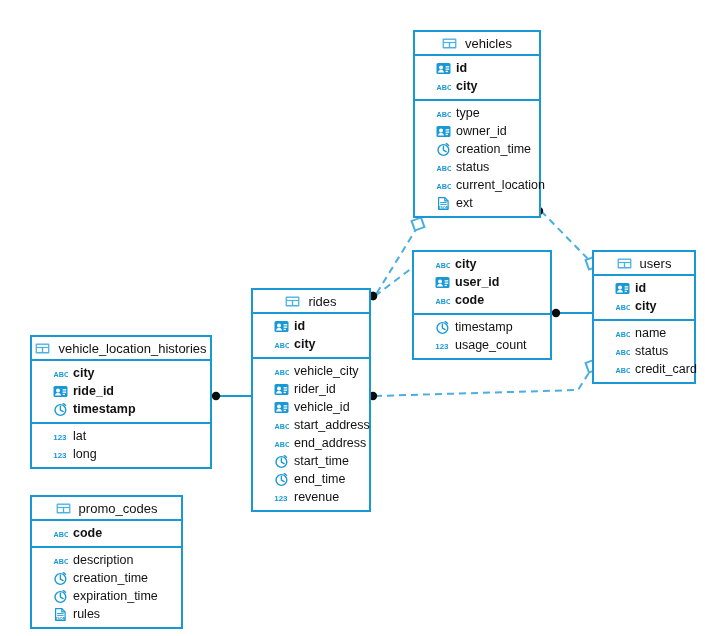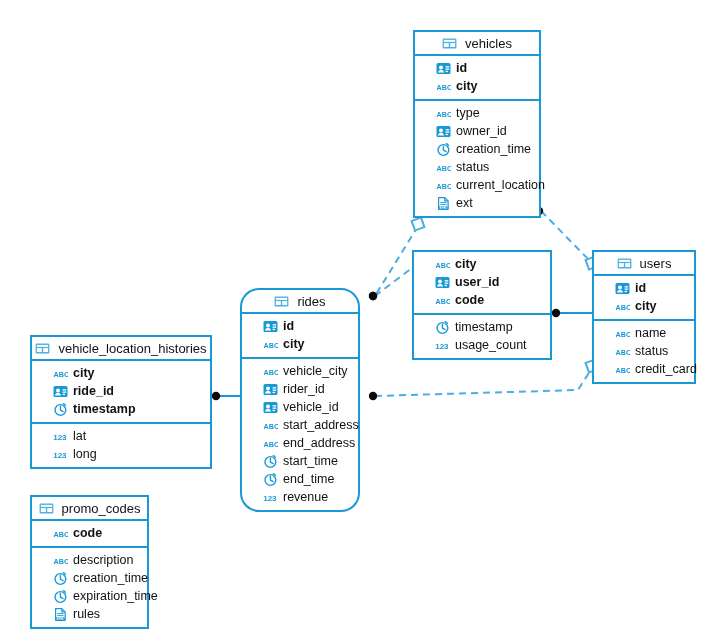--- a/index.html
+++ b/index.html
@@ -342,21 +342,21 @@
           <div class="field-row">
             <span class="icon">
     <svg width="15" height="15" viewBox="0 0 15 15">
       <text x="0.2" y="11" font-family="'Liberation Sans', sans-serif" font-size="8" font-weight="bold" fill="#1899d6">123</text>
     </svg>
   </span>
             <span class="field-name">usage_count</span>
           </div>
         </div>
       </div>
-      <div class="table-node" style="left: 240px; top: 288px; width: 120px; border-radius: 19px;">
+      <div class="table-node" style="left: 251px; top: 288px; width: 120px;">
         <div class="table-title">
           <span class="icon">
     <svg width="15" height="15" viewBox="0 0 15 15">
       <rect x="0.6" y="2.6" width="13.8" height="9.8" rx="1.2" fill="#4bb3e3"></rect>
       <rect x="1.9" y="3.9" width="11.2" height="2.0" fill="#ffffff"></rect>
       <rect x="1.9" y="7.1" width="4.9" height="3.9" fill="#ffffff"></rect>
       <rect x="8.2" y="7.1" width="4.9" height="3.9" fill="#ffffff"></rect>
     </svg>
   </span>
           <span class="table-title-text">rides</span>
@@ -522,21 +522,21 @@
           <div class="field-row">
             <span class="icon">
     <svg width="15" height="15" viewBox="0 0 15 15">
       <text x="0.2" y="11" font-family="'Liberation Sans', sans-serif" font-size="8" font-weight="bold" fill="#1899d6">123</text>
     </svg>
   </span>
             <span class="field-name">long</span>
           </div>
         </div>
       </div>
-      <div class="table-node" style="left: 30px; top: 495px; width: 119px;">
+      <div class="table-node" style="left: 30px; top: 495px; width: 153px;">
         <div class="table-title">
           <span class="icon">
     <svg width="15" height="15" viewBox="0 0 15 15">
       <rect x="0.6" y="2.6" width="13.8" height="9.8" rx="1.2" fill="#4bb3e3"></rect>
       <rect x="1.9" y="3.9" width="11.2" height="2.0" fill="#ffffff"></rect>
       <rect x="1.9" y="7.1" width="4.9" height="3.9" fill="#ffffff"></rect>
       <rect x="8.2" y="7.1" width="4.9" height="3.9" fill="#ffffff"></rect>
     </svg>
   </span>
           <span class="table-title-text">promo_codes</span>

